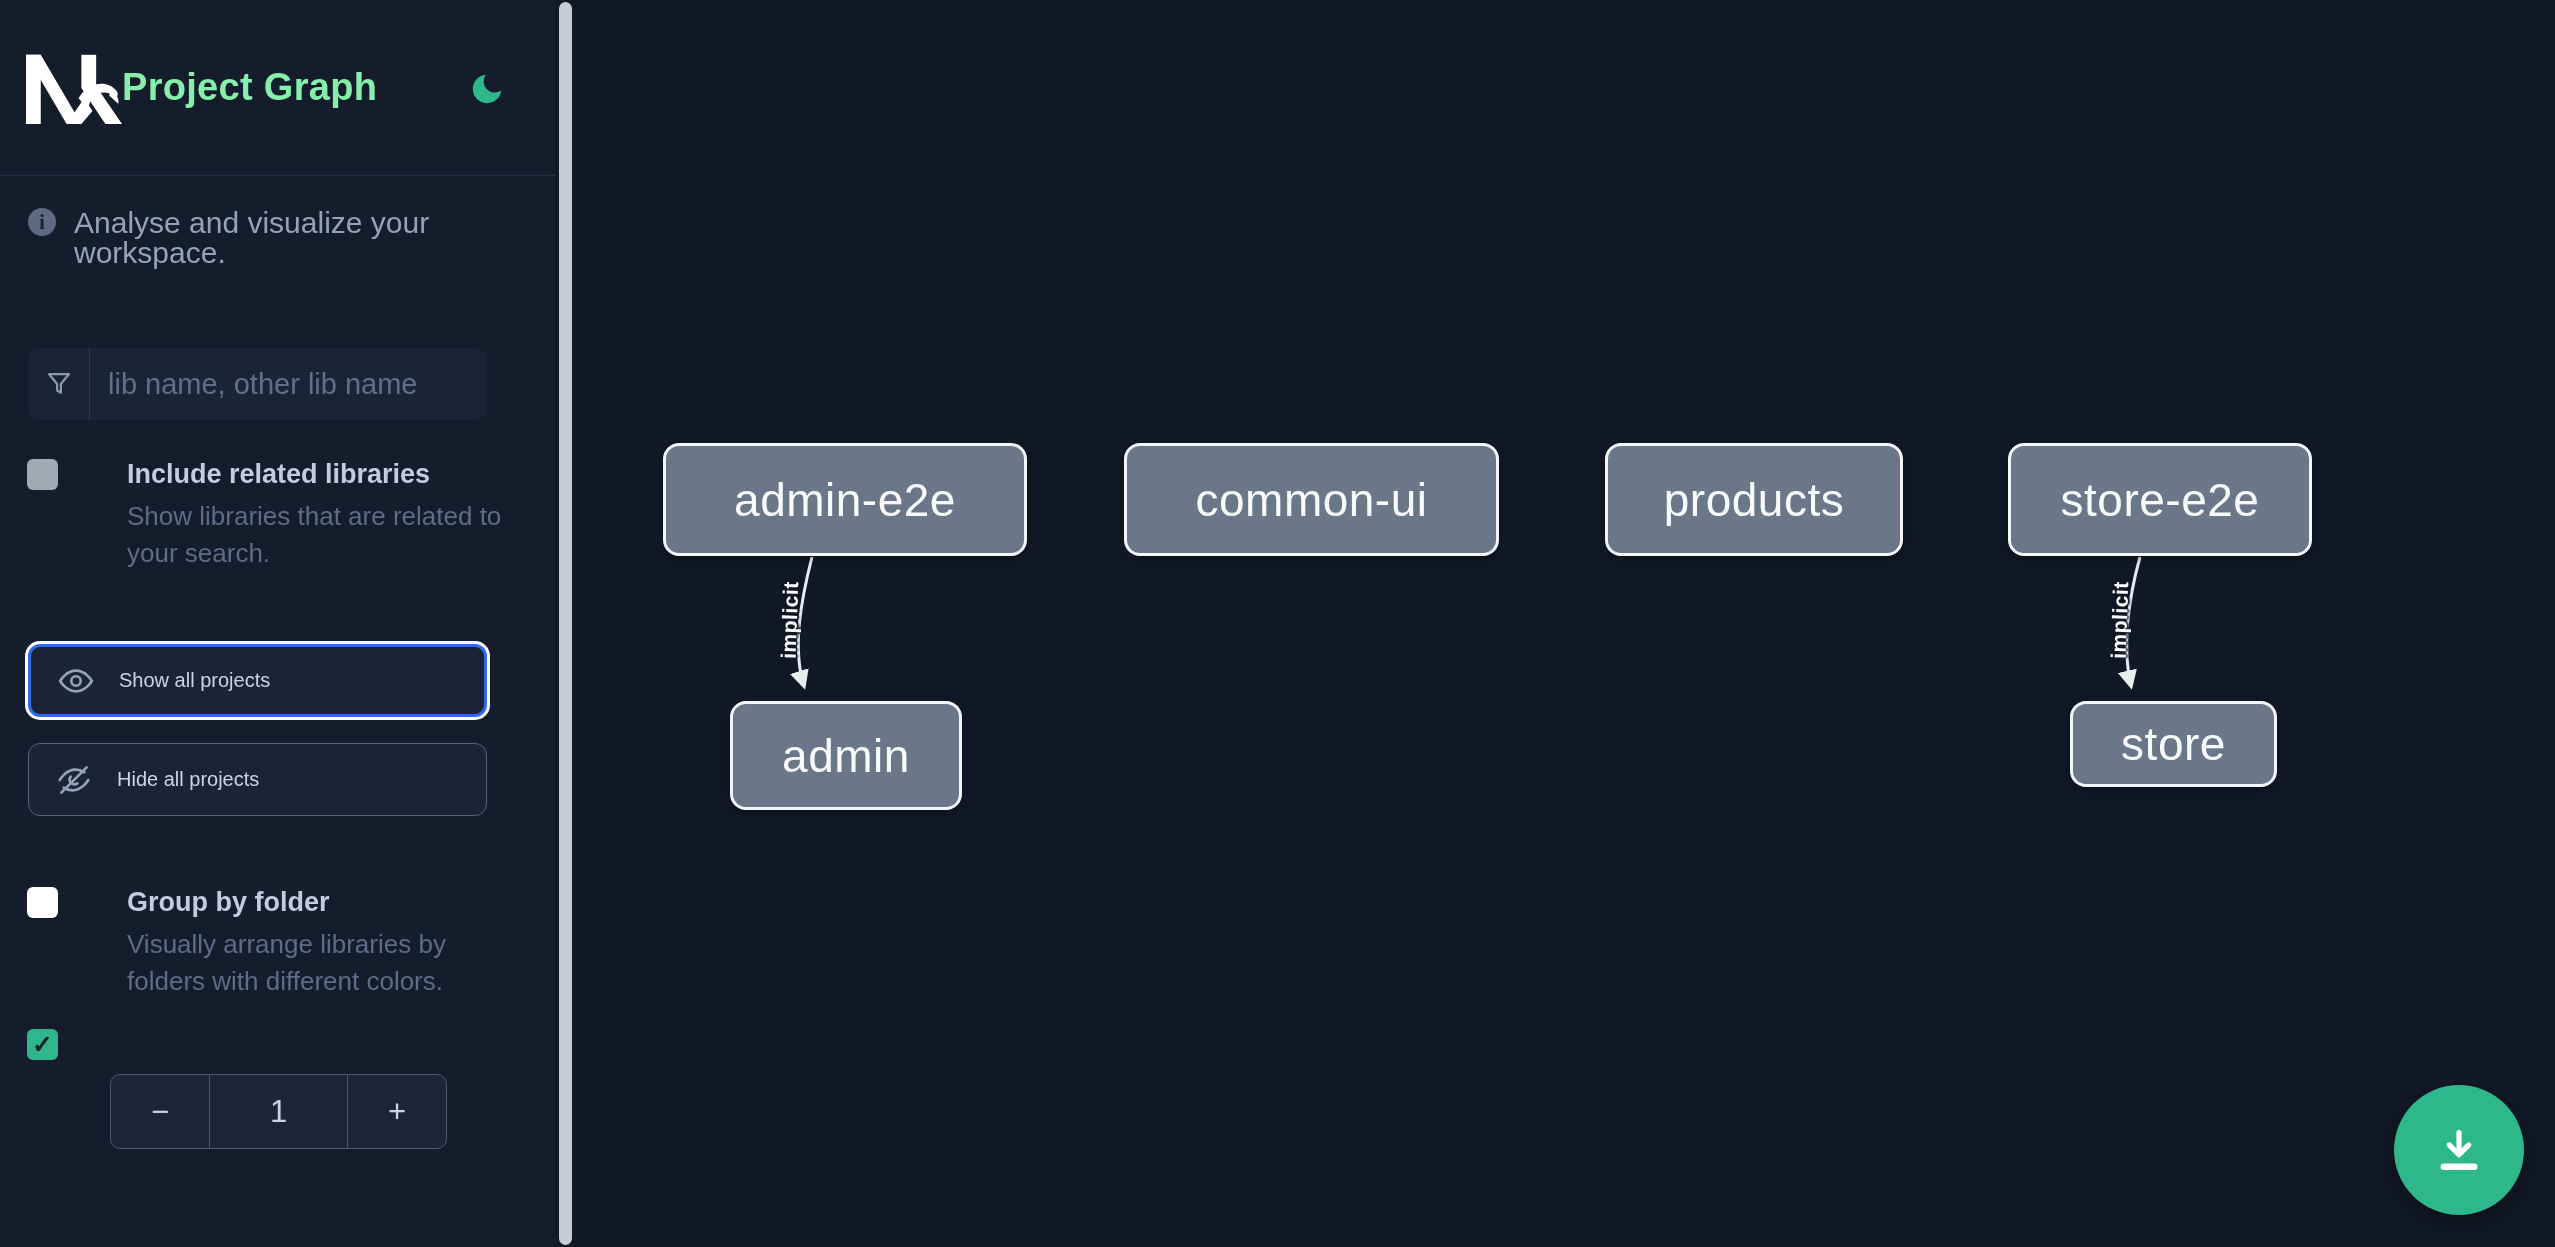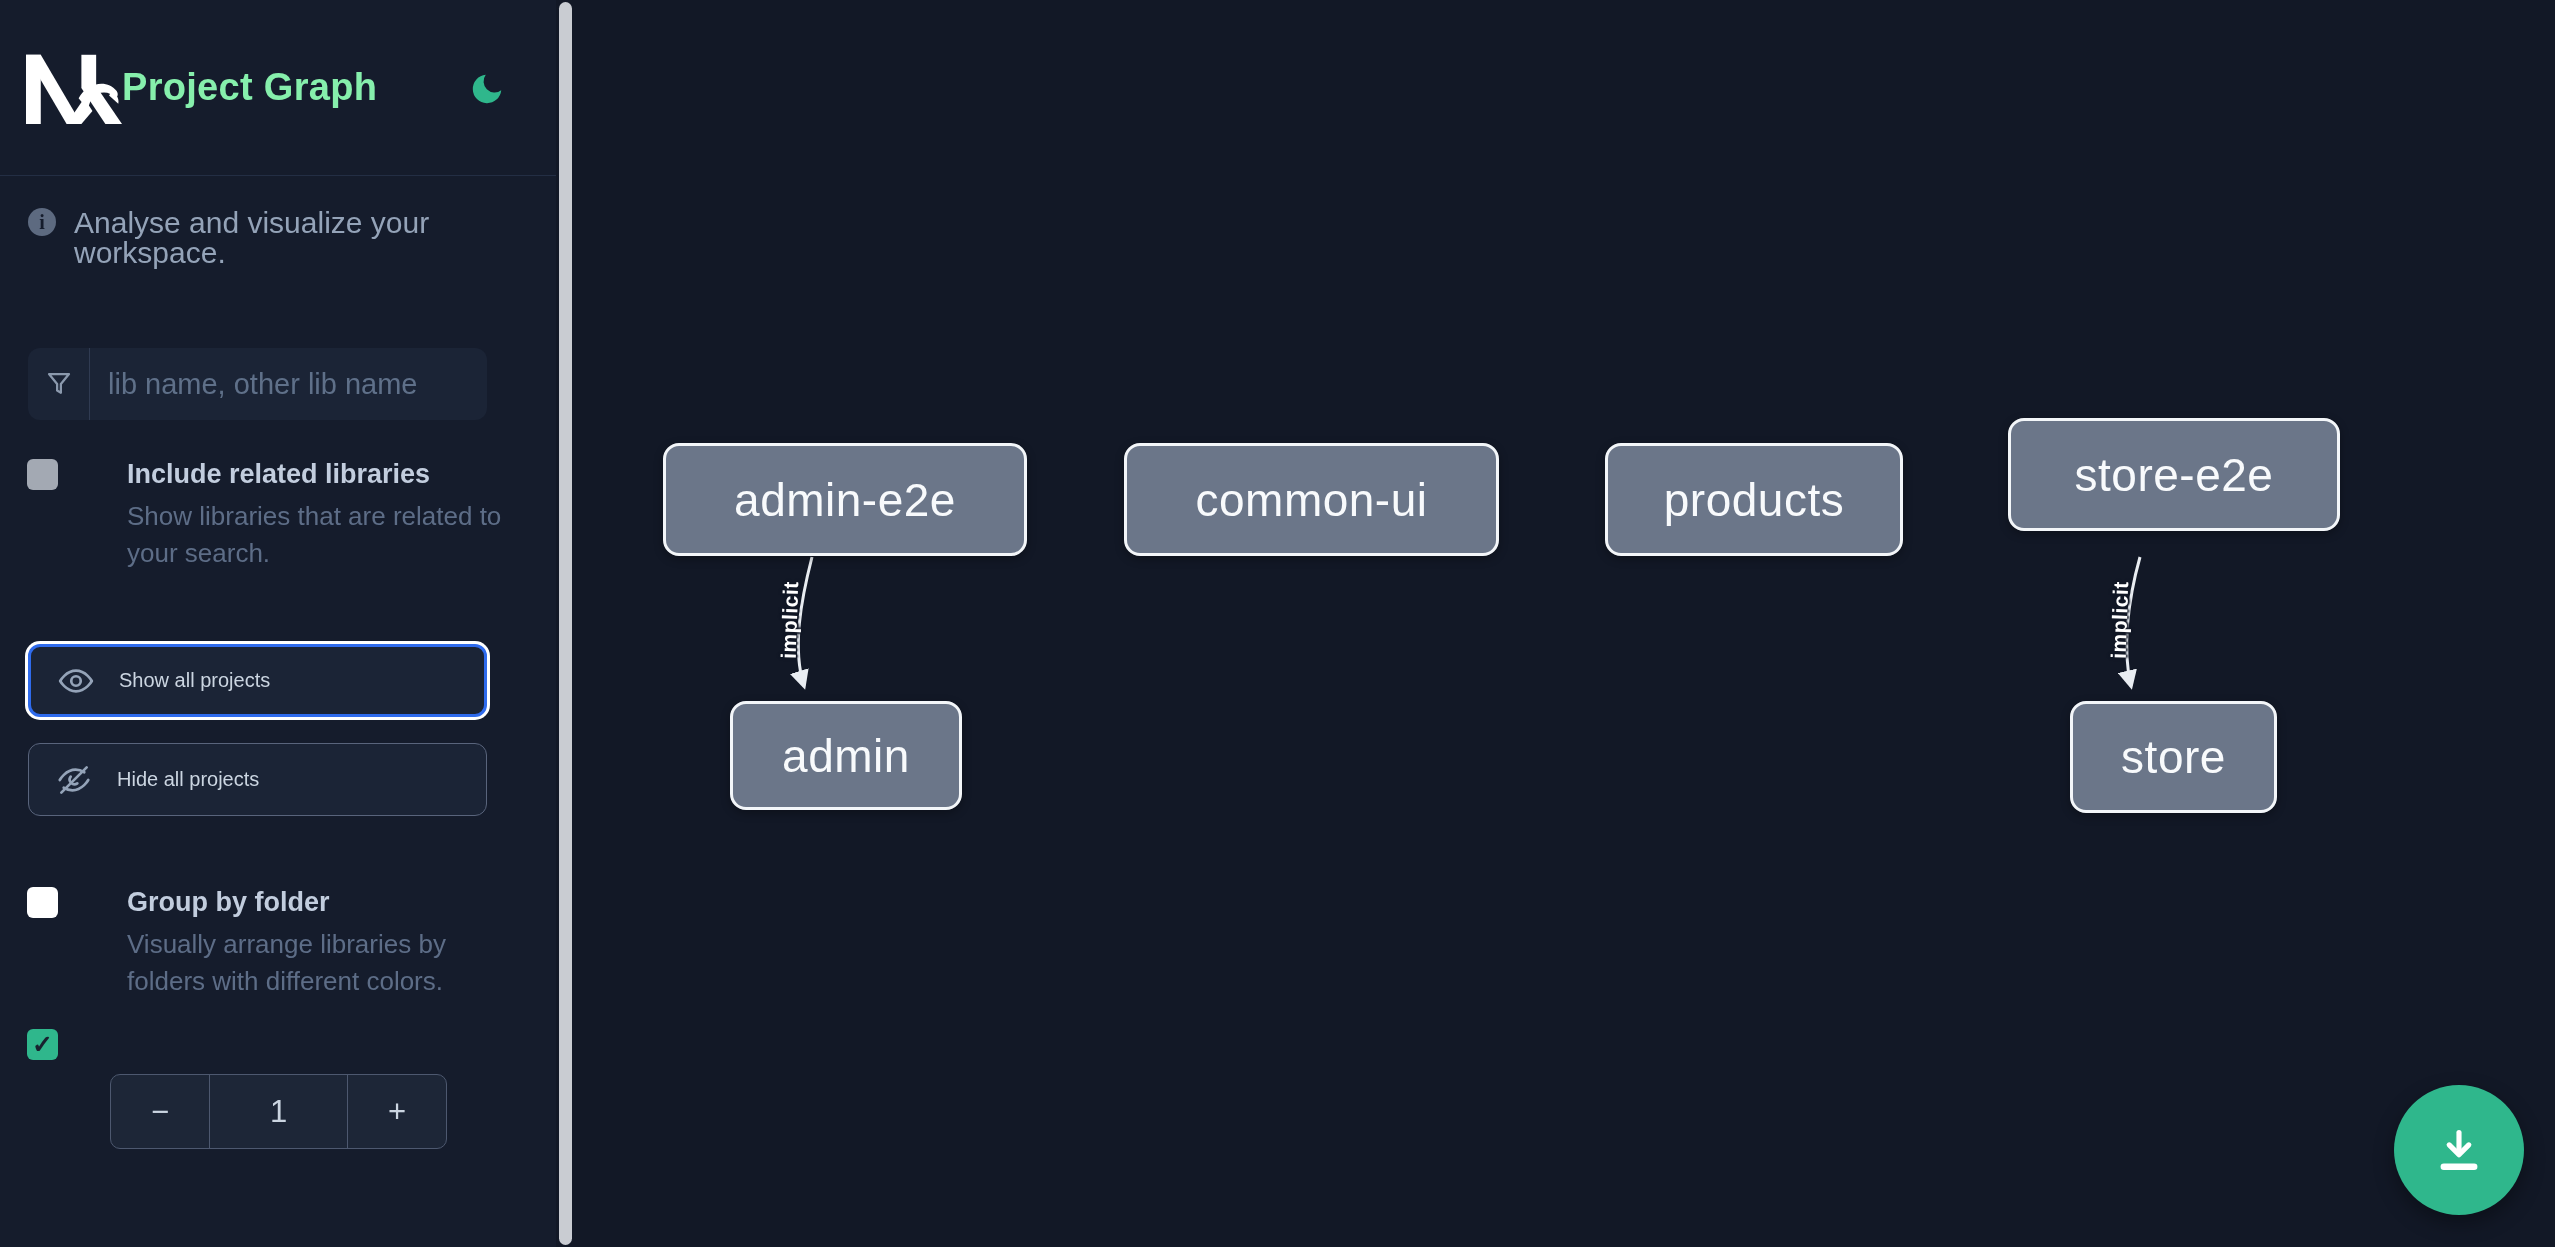--- a/index.html
+++ b/index.html
@@ -225,23 +225,23 @@
     <path d="M237,557 C226,600 217,648 229,686" stroke="#e9edf2" stroke-width="3" fill="none" marker-end="url(#arrow)"></path>
     <path d="M1565,557 C1553,600 1547,648 1556,686" stroke="#e9edf2" stroke-width="3" fill="none" marker-end="url(#arrow)"></path>
   </svg>
 
   <div class="edge-label" style="left:160px; top:608px;">implicit</div>
   <div class="edge-label" style="left:1490px; top:608px;">implicit</div>
 
   <div class="node" style="left:88px;   top:443px; width:364px;">admin-e2e</div>
   <div class="node" style="left:549px;  top:443px; width:375px;">common-ui</div>
   <div class="node" style="left:1030px; top:443px; width:298px;">products</div>
-  <div class="node" style="left:1433px; top:418px; width:332px;text-align:right;">store-e2e</div>
+  <div class="node" style="left:1433px; top:443px; width:304px;text-align:right;">store-e2e</div>
   <div class="node" style="left:155px;  top:701px; width:232px; height:109px;">admin</div>
-  <div class="node" style="left:1495px; top:701px; width:207px; height:112px;">store</div>
+  <div class="node" style="left:1495px; top:701px; width:207px; height:86px;">store</div>
 
   <button class="fab">
     <svg width="56" height="56" viewBox="0 0 24 24" fill="none" stroke="#ffffff" stroke-width="2.2" stroke-linecap="round" stroke-linejoin="round">
       <path d="M12 4.5v9"></path>
       <path d="M7.8 9.8 12 14l4.2-4.2"></path>
       <path d="M5.5 19.2h13" stroke-width="2.8"></path>
     </svg>
   </button>
 
 </main>

